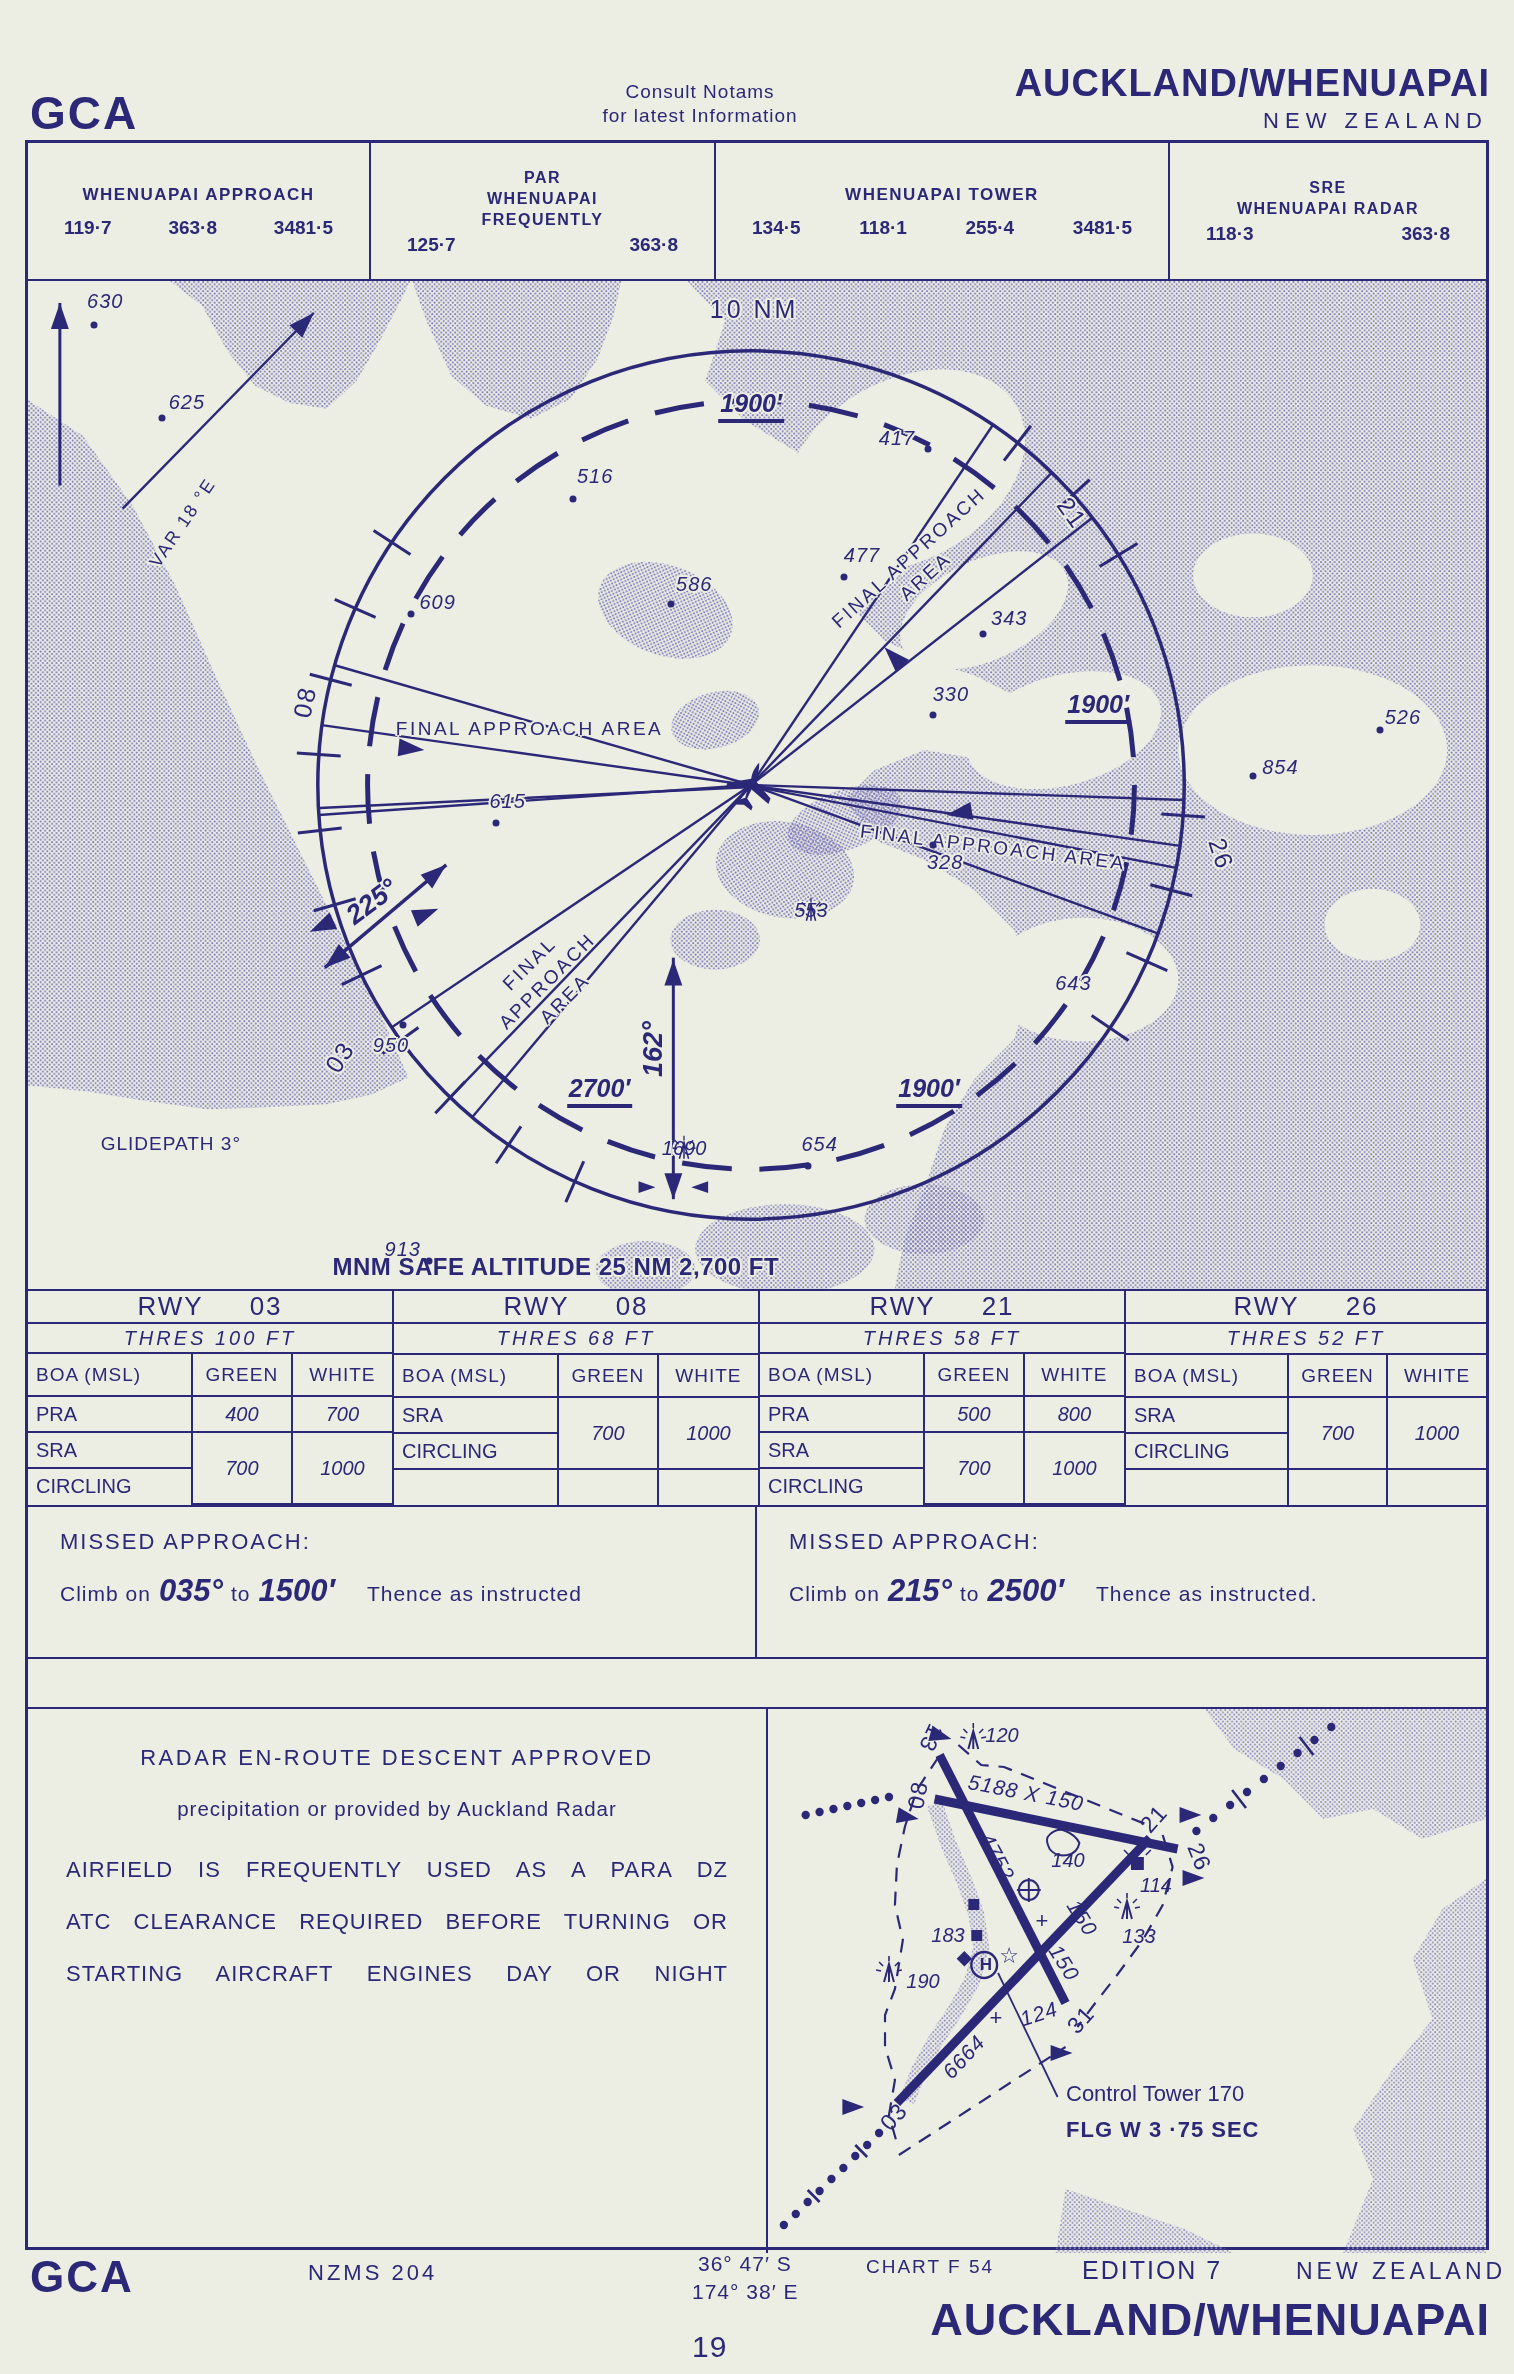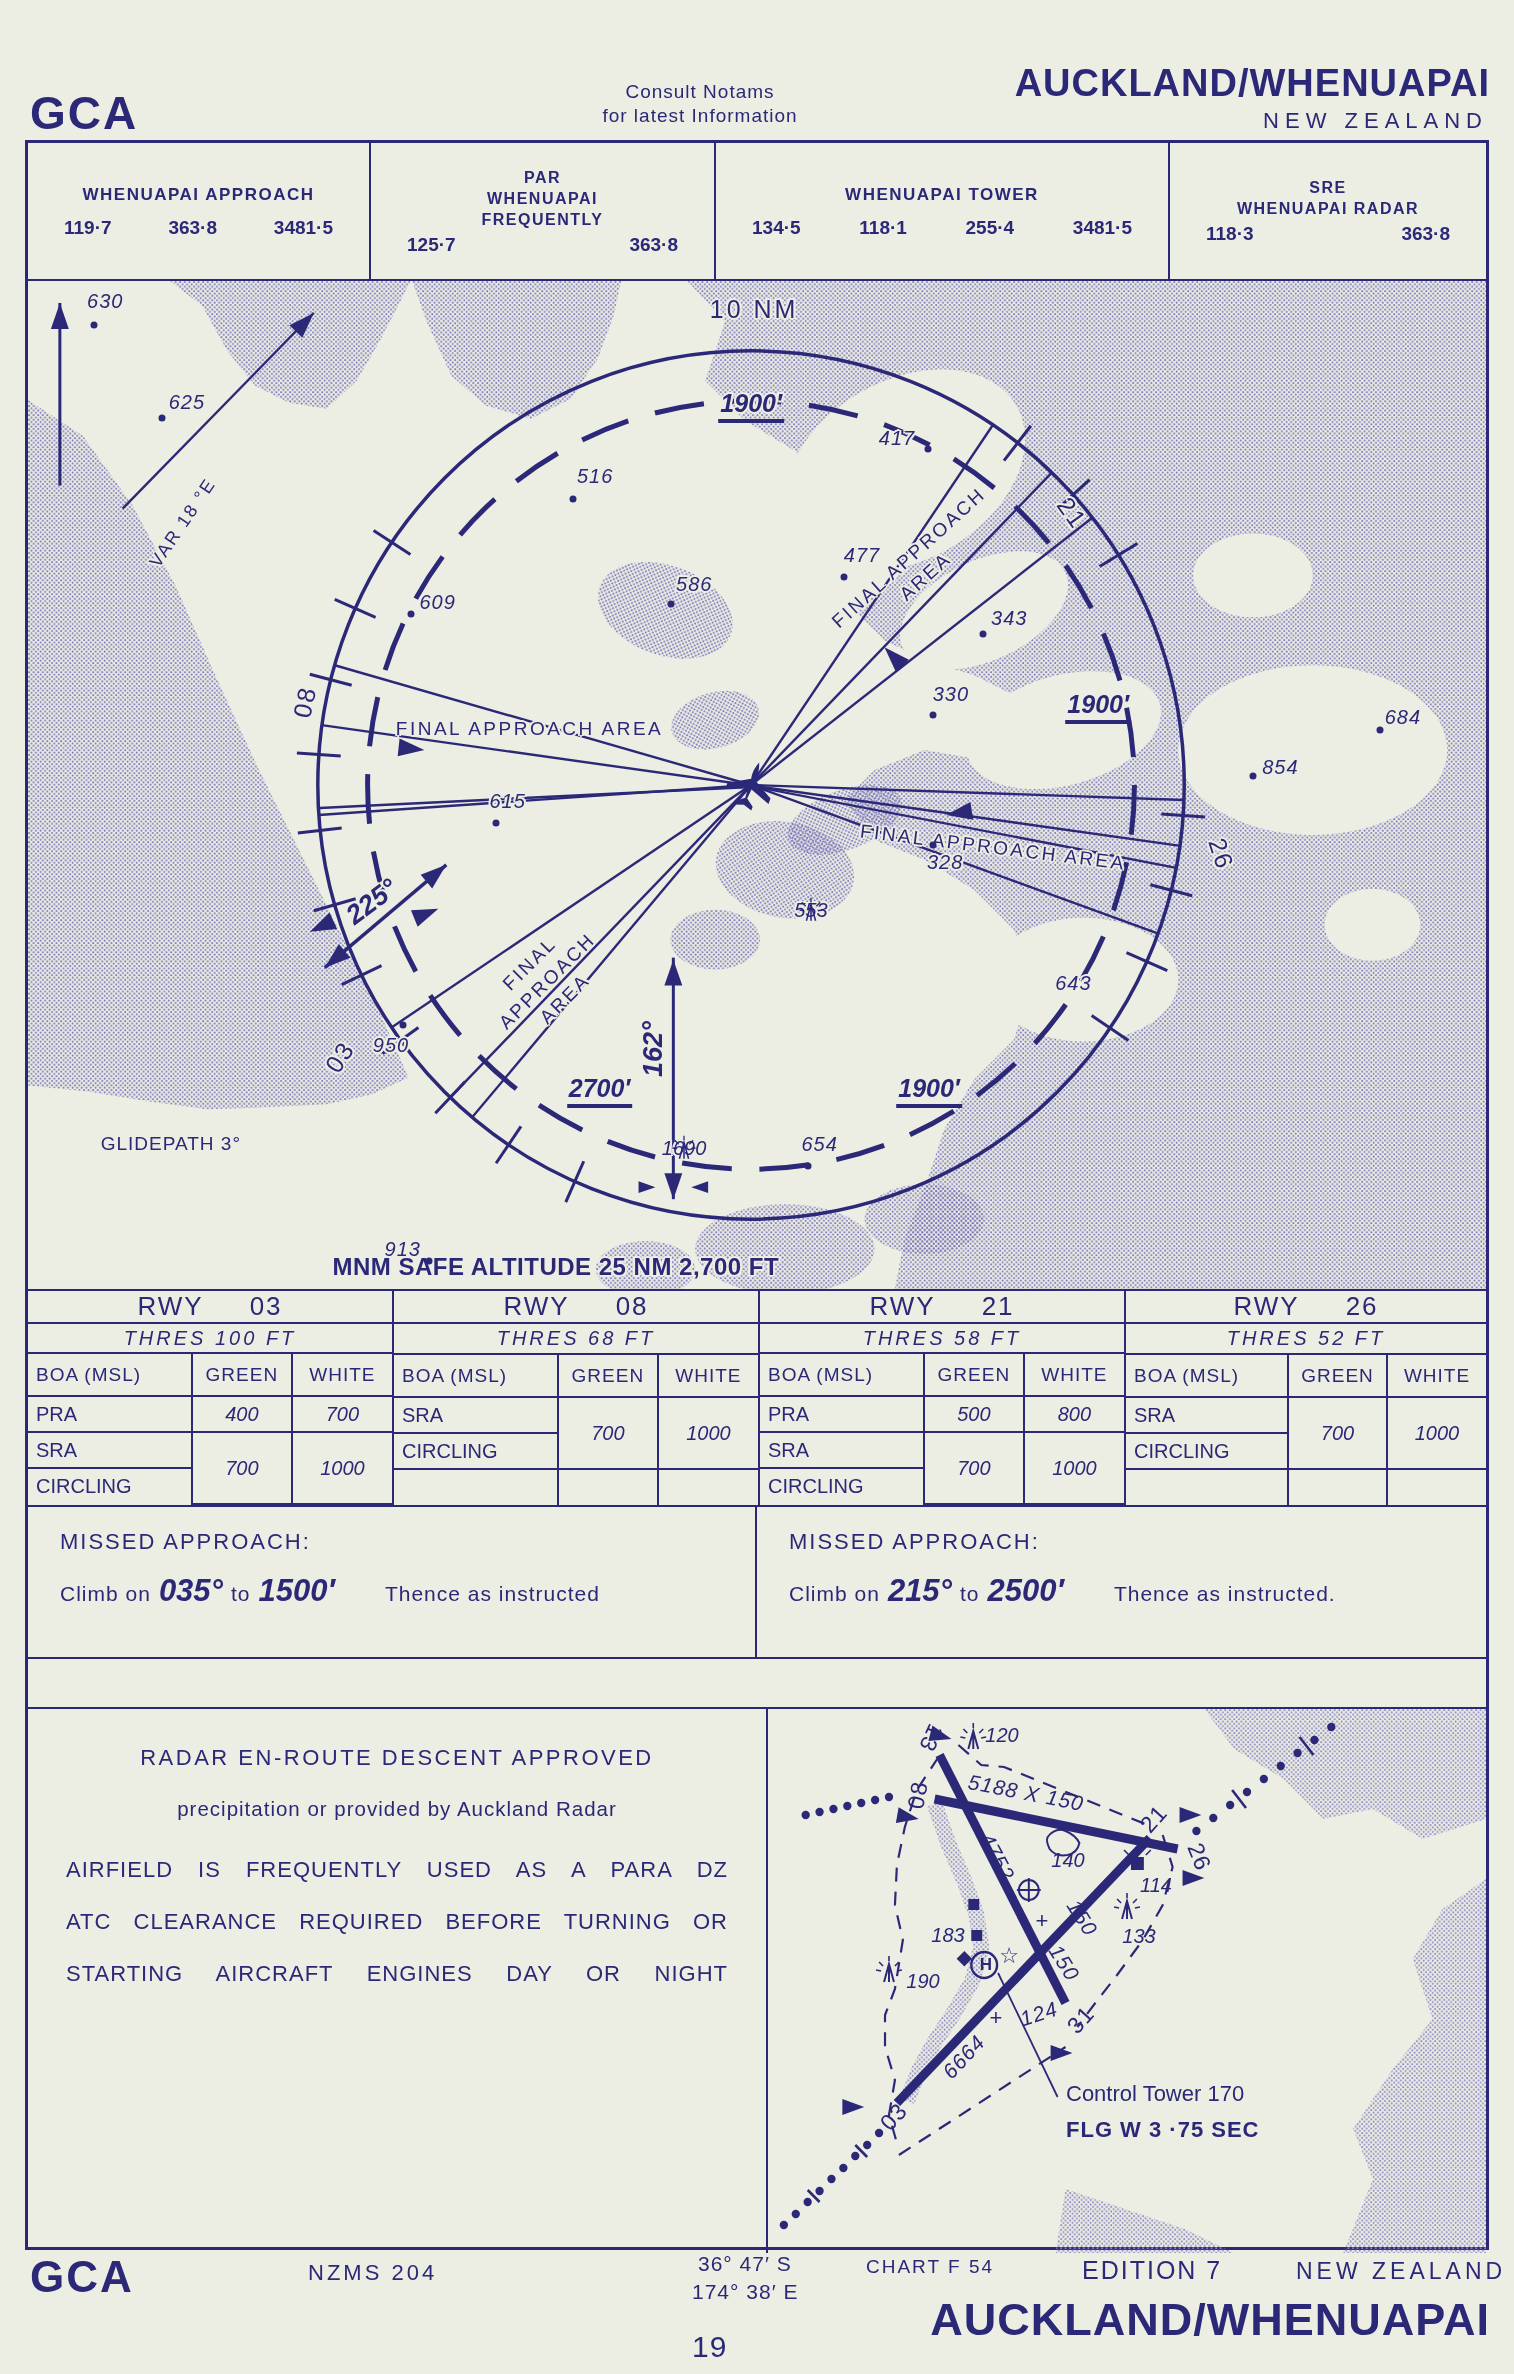--- a/index.html
+++ b/index.html
@@ -58,21 +58,21 @@
   .rwy-col tr:first-child>*{border-top:none;}
   .rwy-col tr:last-child>*{border-bottom:none;}
   
   .missed-row{display:flex;height:152px;}
   .missed-half{width:732px;padding:22px 0 0 32px;}
   .missed-half:first-child{border-right:2.5px solid #2b2878;}
   .ma-title{font-size:22px;letter-spacing:2px;}
   .ma-line{margin-top:18px;display:flex;align-items:baseline;}
   .ma-pre{font-size:21px;letter-spacing:1px;}
   .ma-big{font-size:31px;font-weight:bold;font-style:italic;margin:0 8px;}
-  .ma-post{font-size:21px;letter-spacing:1px;margin-left:42px;}
+  .ma-post{font-size:21px;letter-spacing:1px;margin-left:24px;}
   
   .gap-band{height:50px;}
   
   .bottom-row{display:flex;height:544px;border-bottom:none;}
   .radar{width:740px;border-right:2.5px solid #2b2878;padding:30px 38px 0 38px;}
   .radar-title{text-align:center;font-size:22px;letter-spacing:2.5px;margin-top:6px;}
   .radar-line{text-align:center;font-size:20.5px;letter-spacing:1px;margin-top:26px;}
   .radar-caps{font-size:22px;letter-spacing:1px;margin-top:26px;text-align:justify;text-align-last:justify;}
   .radar-caps.first{margin-top:36px;}
   .sketch{flex:1;position:relative;overflow:hidden;}
@@ -293,21 +293,21 @@
           <div class="ml spot" style="left: 57.2%; top: 27.2%; transform: translate(-50%, -50%);">477</div>
           <div class="mdot" style="left: 56%; top: 29.4%;"></div>
           <div class="ml spot" style="left: 45.7%; top: 30.1%; transform: translate(-50%, -50%);">586</div>
           <div class="mdot" style="left: 44.1%; top: 32%;"></div>
           <div class="ml spot" style="left: 28.1%; top: 31.8%; transform: translate(-50%, -50%);">609</div>
           <div class="mdot" style="left: 26.3%; top: 33%;"></div>
           <div class="ml spot" style="left: 67.3%; top: 33.4%; transform: translate(-50%, -50%);">343</div>
           <div class="mdot" style="left: 65.5%; top: 35%;"></div>
           <div class="ml spot" style="left: 63.3%; top: 41%; transform: translate(-50%, -50%);">330</div>
           <div class="mdot" style="left: 62.1%; top: 43.1%;"></div>
-          <div class="ml spot" style="left: 94.3%; top: 43.3%; transform: translate(-50%, -50%);">684</div>
+          <div class="ml spot" style="left: 94.3%; top: 43.3%; transform: translate(-50%, -50%);">526</div>
           <div class="mdot" style="left: 92.7%; top: 44.5%;"></div>
           <div class="ml spot" style="left: 85.9%; top: 48.2%; transform: translate(-50%, -50%);">854</div>
           <div class="mdot" style="left: 84%; top: 49.1%;"></div>
           <div class="ml spot" style="left: 32.9%; top: 51.6%; transform: translate(-50%, -50%);">615</div>
           <div class="mdot" style="left: 32.1%; top: 53.8%;"></div>
           <div class="ml spot" style="left: 62.9%; top: 57.6%; transform: translate(-50%, -50%);">328</div>
           <div class="mdot" style="left: 62.1%; top: 56%;"></div>
           <div class="ml spot" style="left: 71.7%; top: 69.6%; transform: translate(-50%, -50%);">643</div>
           <div class="ml spot" style="left: 24.9%; top: 75.8%; transform: translate(-50%, -50%);">950</div>
           <div class="mdot" style="left: 25.7%; top: 73.8%;"></div>

